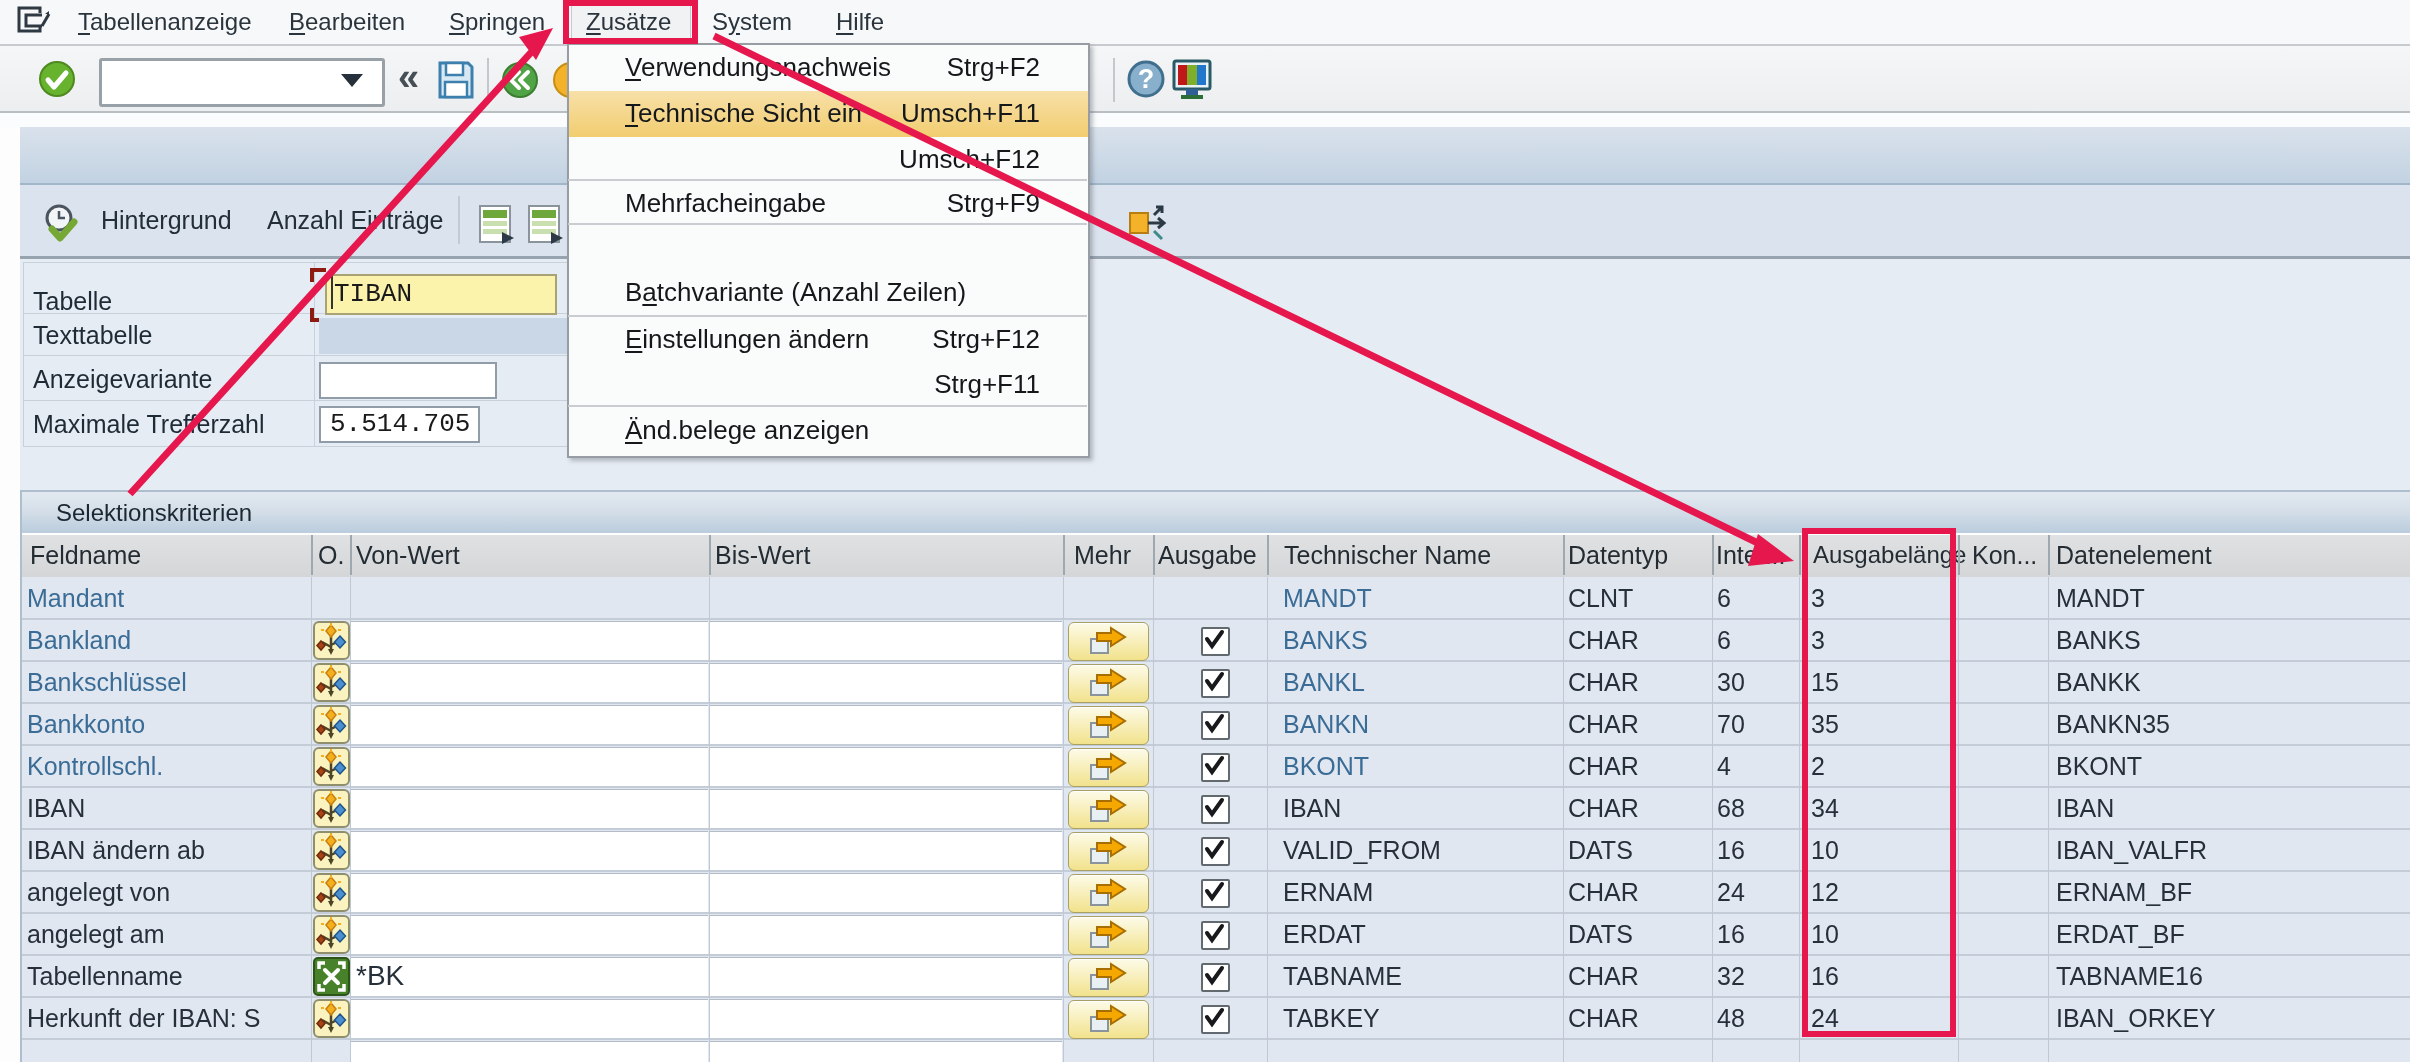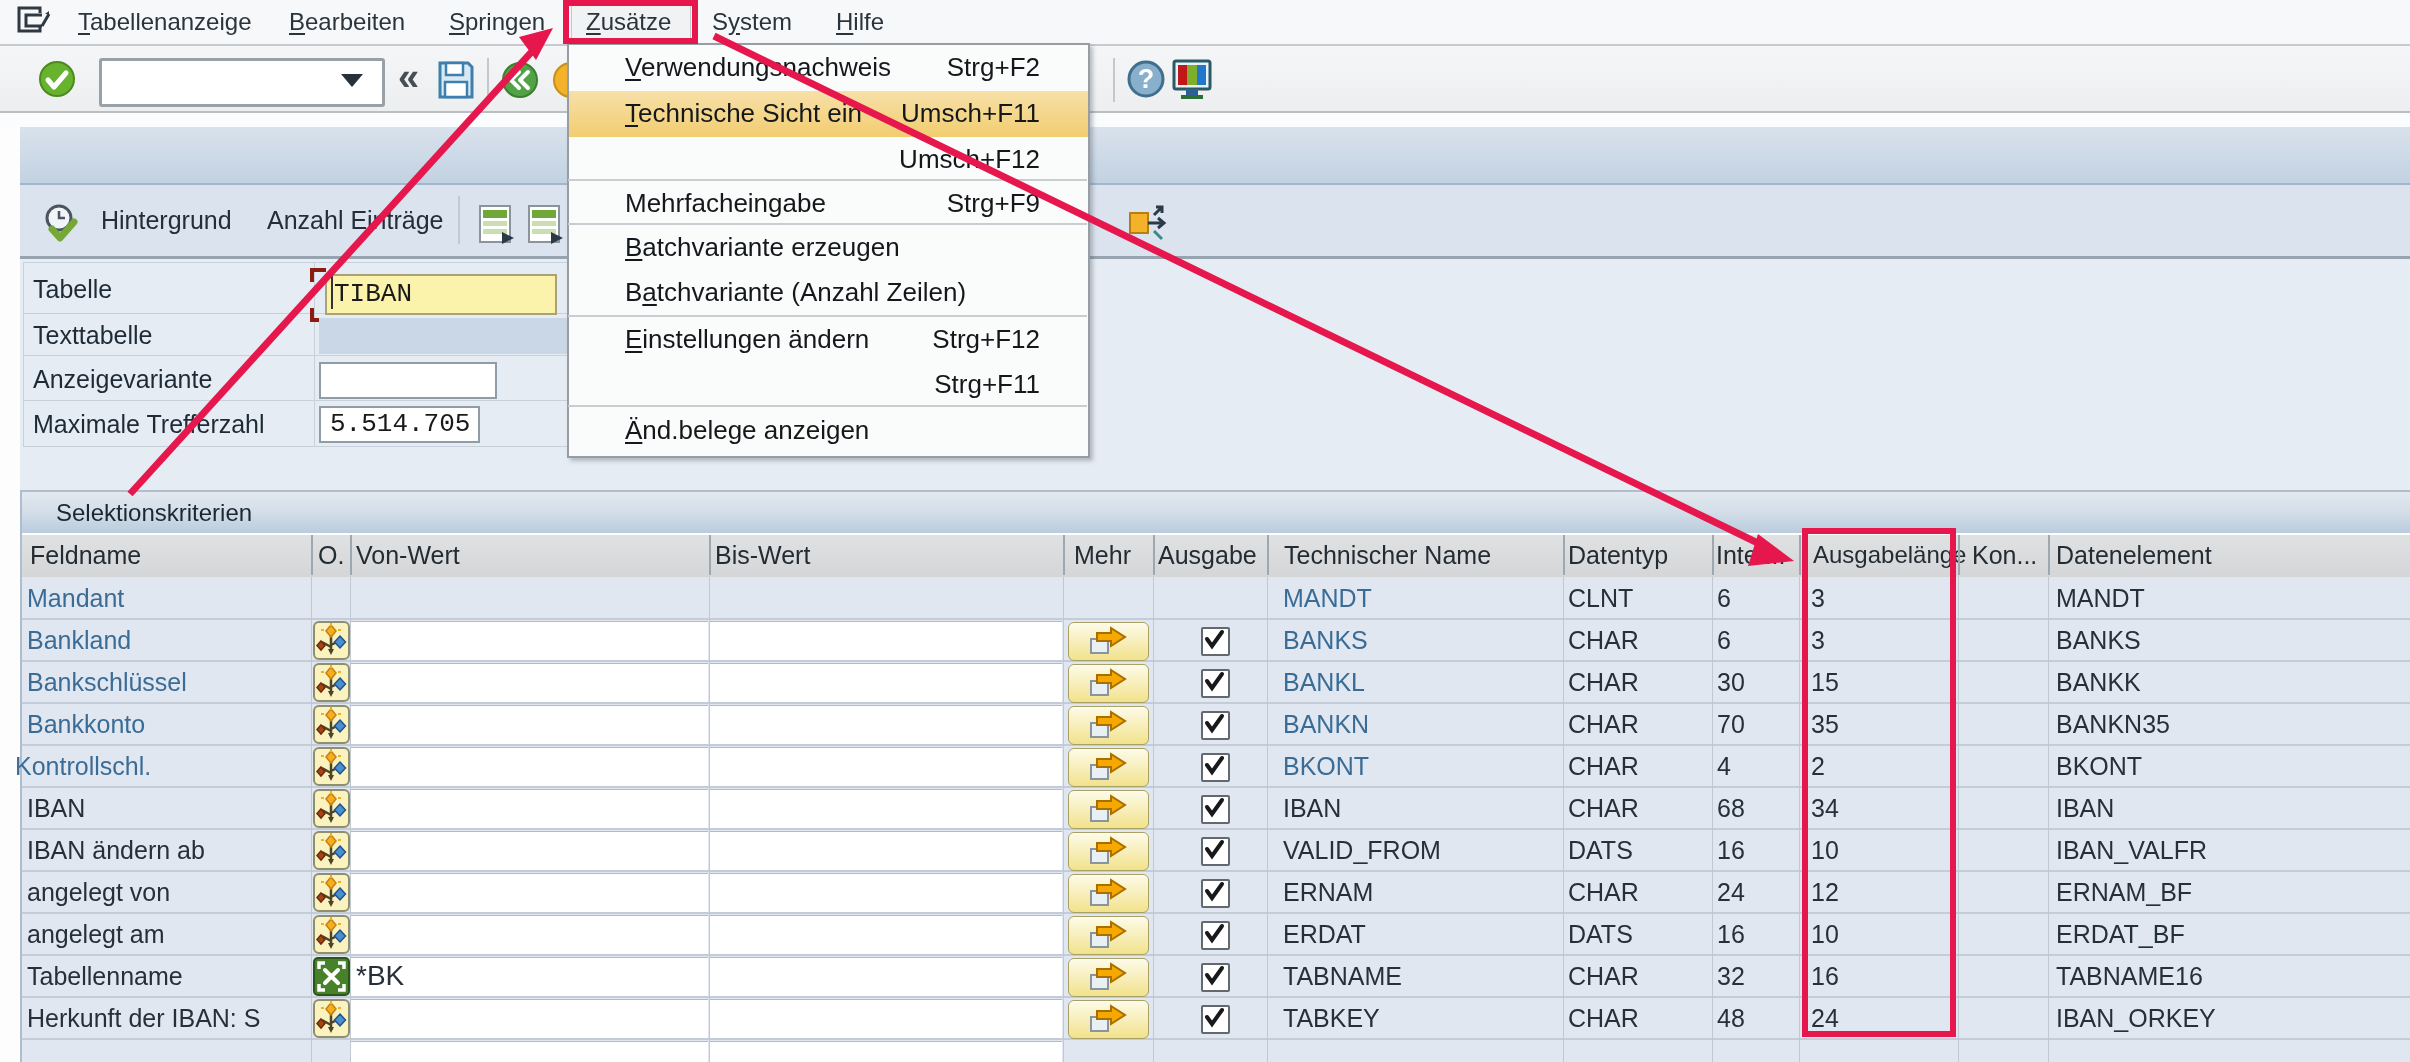--- a/index.html
+++ b/index.html
@@ -152,21 +152,21 @@
 </svg>
 
 <div class="abs" id="form"></div>
 <div class="abs frow-line" style="top:262px"></div>
 <div class="abs frow-line" style="top:313px"></div>
 <div class="abs frow-line" style="top:355px"></div>
 <div class="abs frow-line" style="top:400px"></div>
 <div class="abs frow-line" style="top:446px"></div>
 <div class="abs" style="left:314px;top:262px;width:1px;height:185px;background:#C8D0DA"></div>
 <div class="abs" style="left:23px;top:262px;width:1px;height:185px;background:#C8D0DA"></div>
-<div class="abs flabel" style="top:268px">Tabelle</div>
+<div class="abs flabel" style="top:280px">Tabelle</div>
 <div class="abs flabel" style="top:314px">Texttabelle</div>
 <div class="abs flabel" style="top:358px">Anzeigevariante</div>
 <div class="abs flabel" style="top:403px">Maximale Trefferzahl</div>
 
 <div class="abs" style="left:325px;top:274px;width:228px;height:37px;background:#FBF2AC;border:2px solid #A8A274;"></div>
 <div class="abs mono" style="left:334px;top:274px;height:41px;line-height:41px;font-size:26px;color:#1A1A1A;">TIBAN</div>
 <div class="abs" style="left:331px;top:276px;width:2px;height:33px;background:#333"></div>
 
 <svg class="abs" style="left:310px;top:266px" width="28" height="58" viewBox="0 0 28 58">
  <path d="M2 16 v-12 h14" fill="none" stroke="#8E1B12" stroke-width="4"></path>
@@ -326,21 +326,21 @@
 </svg>
 <div class="abs cb" style="left:1201px;top:711px"></div>
 <svg class="abs" style="left:1203px;top:713px" width="22" height="22" viewBox="0 0 22 22">
 <path d="M4 10 l5 7 l10 -14" fill="none" stroke="#17191B" stroke-width="4" stroke-linecap="round"></path>
 </svg>
 <div class="abs cell blue" style="left:1283px;top:703px">BANKN</div>
 <div class="abs cell" style="left:1568px;top:703px">CHAR</div>
 <div class="abs cell" style="left:1717px;top:703px">70</div>
 <div class="abs cell" style="left:1811px;top:703px">35</div>
 <div class="abs cell" style="left:2056px;top:703px">BANKN35</div>
-<div class="abs cell blue" style="left:15px;top:745px">Kontrollschl.</div>
+<div class="abs cell blue" style="left:27px;top:745px">Kontrollschl.</div>
 <svg class="abs" style="left:313px;top:747px" width="37" height="39" viewBox="0 0 37 39">
 <rect x="1" y="1" width="35" height="37" rx="5" fill="#FAF3C0" stroke="#8F8F6E" stroke-width="2"></rect>
 <path d="M18 31 v-16 M18 26 l-9 -5 M18 24 l8 -4" fill="none" stroke="#4E4428" stroke-width="2.5"></path>
 <path d="M15 28 l3 6 l3 -6 z" fill="#4E4428"></path>
 <path d="M18 4 l5 6 l-5 6 l-5 -6 z" fill="#F3AF1C" stroke="#C77F12" stroke-width="1.5"></path>
 <path d="M18 2 v3 M11 9 h-3 M25 9 h3" stroke="#F3AF1C" stroke-width="2"></path>
 <path d="M8 20 l4 4.5 l-4 4.5 l-4 -4.5 z" fill="#A84414" stroke="#6E2B0C" stroke-width="1.5"></path>
 <path d="M27 15 l5.5 6 l-5.5 6 l-5.5 -6 z" fill="#4A90CE" stroke="#20548C" stroke-width="1.5"></path>
 </svg>
 <div class="abs mehr" style="left:1068px;top:748px"></div>
@@ -503,21 +503,20 @@
 <div class="abs" id="mhl"></div>
 <div class="abs mtext" style="top:45px"><span class="u">V</span>erwendungsnachweis</div>
 <div class="abs mshort" style="top:45px;left:900px;width:140px">Strg+F2</div>
 <div class="abs mtext" style="top:91px"><span class="u">T</span>echnische Sicht ein</div>
 <div class="abs mshort" style="top:91px;left:860px;width:180px">Umsch+F11</div>
 <div class="abs mshort" style="top:137px;left:860px;width:180px">Umsch+F12</div>
 <div class="abs msep" style="top:179px"></div>
 <div class="abs mtext" style="top:181px">Mehrfacheingabe</div>
 <div class="abs mshort" style="top:181px;left:900px;width:140px">Strg+F9</div>
 <div class="abs msep" style="top:223px"></div>
-<div class="abs mtext" style="top:225px"><span class="u">B</span>atchvariante erzeugen</div>
 <div class="abs mtext" style="top:270px">B<span class="u">a</span>tchvariante (Anzahl Zeilen)</div>
 <div class="abs msep" style="top:315px"></div>
 <div class="abs mtext" style="top:317px"><span class="u">E</span>instellungen ändern</div>
 <div class="abs mshort" style="top:317px;left:890px;width:150px">Strg+F12</div>
 <div class="abs mshort" style="top:362px;left:890px;width:150px">Strg+F11</div>
 <div class="abs msep" style="top:405px"></div>
 <div class="abs mtext" style="top:408px"><span class="u">Ä</span>nd.belege anzeigen</div>
 
 <svg class="abs" id="ann" viewBox="0 0 2410 1062">
  <g fill="none" stroke="#E5174D" stroke-width="7">

